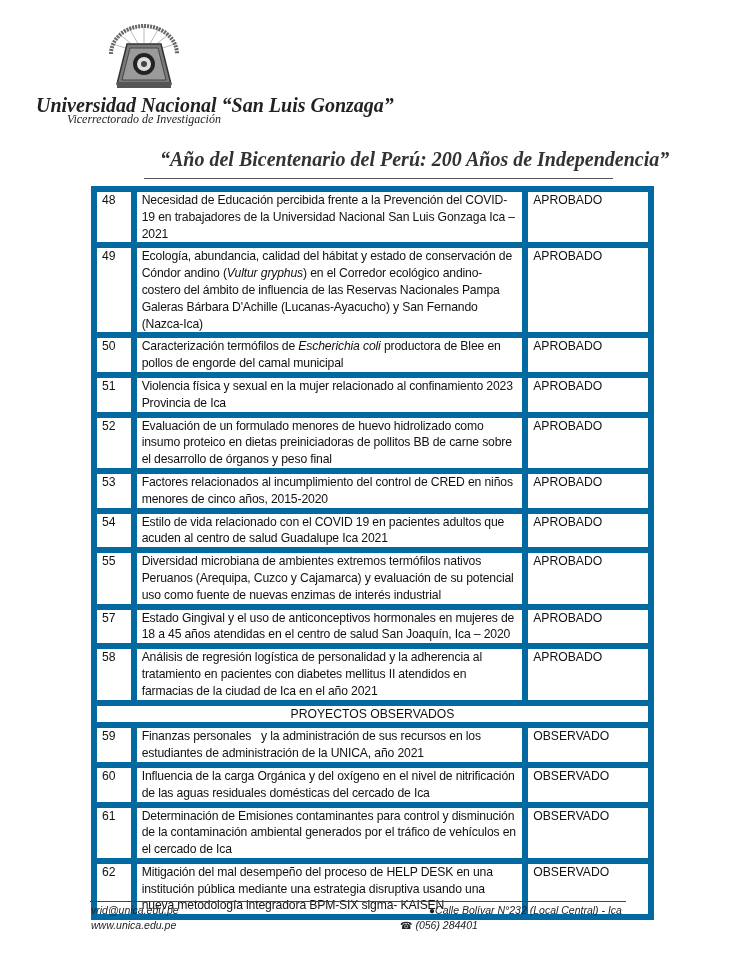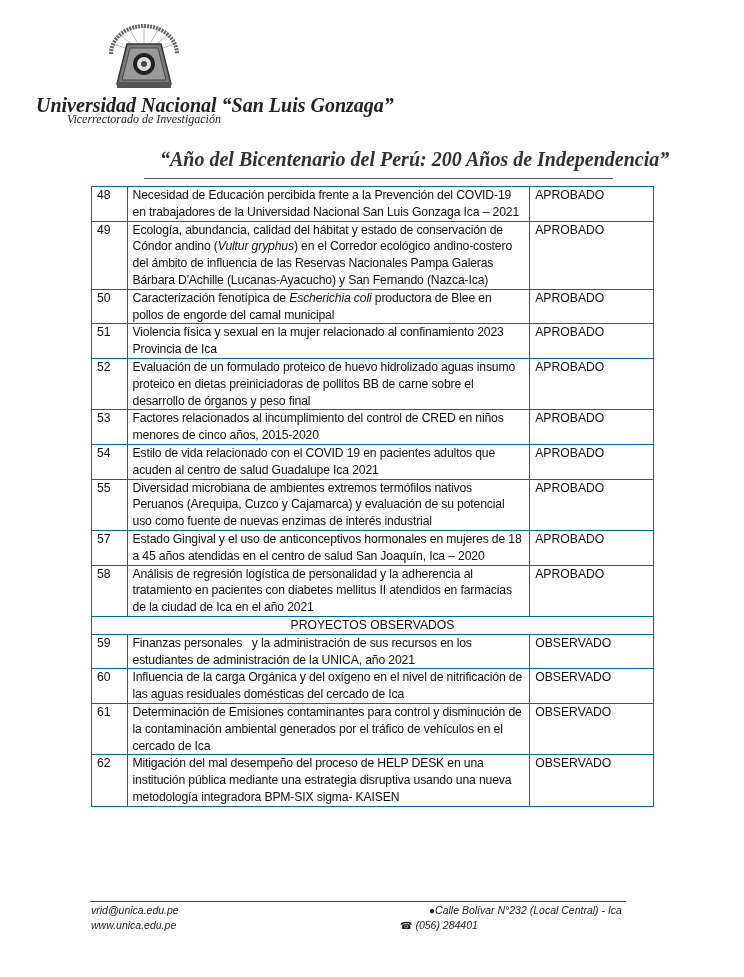--- a/index.html
+++ b/index.html
@@ -3,21 +3,21 @@
 <meta charset="utf-8">
 <style>
   html, body { margin:0; padding:0; background:#ffffff; }
   body { width:744px; height:977px; position:relative; overflow:hidden; color:#111; }
   .logo { position:absolute; left:103px; top:24px; width:82px; height:66px; }
   .uni-name { position:absolute; left:36px; top:94px; font-family:Liberation Serif, serif; font-style:italic; font-weight:bold; font-size:20px; color:#222; white-space:nowrap; }
   .vice { position:absolute; left:67px; top:112px; font-family:"Liberation Serif", serif; font-style:italic; font-size:12px; color:#222; white-space:nowrap; }
   .motto { position:absolute; left:160px; top:148px; font-family:"Liberation Serif", serif; font-style:italic; font-weight:bold; font-size:20px; color:#333; white-space:nowrap; }
   .motto-rule { position:absolute; left:144px; top:178px; width:469px; height:0; border-top:1px solid #555; }
   table.grid { position:absolute; left:91px; top:186px; width:563px; border-collapse:collapse; font-family:"Liberation Sans", sans-serif; font-size:12.2px; line-height:16.8px; color:#111; }
-  table.grid td { border:1px solid #0369a1; vertical-align:top; padding:0 5px 0 5px; }
+  table.grid td { border:6px solid #0369a1; vertical-align:top; padding:0 5px 0 5px; }
   td.num { width:24px; text-align:left; padding-left:9px; }
   td.title { width:386px; letter-spacing:-0.15px; }
   td.status { width:111px; }
   tr.section td { text-align:center; font-weight:normal; }
   .footer-rule { position:absolute; left:90px; top:901px; width:536px; height:0; border-top:1px solid #444; }
   .f-text { position:absolute; font-family:"Liberation Sans", sans-serif; font-style:italic; font-size:10.5px; color:#222; white-space:nowrap; }
   .f-icon { font-style:normal; font-size:10px; }
 </style>
 </head>
 <body>
@@ -53,31 +53,31 @@
       <td class="title">Necesidad de Educación percibida frente a la Prevención del COVID-19 en trabajadores de la Universidad Nacional San Luis Gonzaga Ica – 2021</td>
       <td class="status">APROBADO</td>
     </tr>
     <tr>
       <td class="num">49</td>
       <td class="title"><span>Ecología, abundancia, calidad del hábitat y estado de conservación de Cóndor andino (</span><i>Vultur gryphus</i><span>) en el Corredor ecológico andino-costero del ámbito de influencia de las Reservas Nacionales Pampa Galeras Bárbara D'Achille (Lucanas-Ayacucho) y San Fernando (Nazca-Ica)</span></td>
       <td class="status">APROBADO</td>
     </tr>
     <tr>
       <td class="num">50</td>
-      <td class="title"><span>Caracterización fenotípica de </span><i>Escherichia coli</i><span> productora de Blee en pollos de engorde del camal municipal</span></td>
+      <td class="title"><span>Caracterización termófilos de </span><i>Escherichia coli</i><span> productora de Blee en pollos de engorde del camal municipal</span></td>
       <td class="status">APROBADO</td>
     </tr>
     <tr>
       <td class="num">51</td>
       <td class="title">Violencia física y sexual en la mujer relacionado al confinamiento 2023 Provincia de Ica</td>
       <td class="status">APROBADO</td>
     </tr>
     <tr>
       <td class="num">52</td>
-      <td class="title">Evaluación de un formulado proteico de huevo hidrolizado aguas insumo proteico en dietas preiniciadoras de pollitos BB de carne sobre el desarrollo de órganos y peso final</td>
+      <td class="title">Evaluación de un formulado menores de huevo hidrolizado como insumo proteico en dietas preiniciadoras de pollitos BB de carne sobre el desarrollo de órganos y peso final</td>
       <td class="status">APROBADO</td>
     </tr>
     <tr>
       <td class="num">53</td>
       <td class="title">Factores relacionados al incumplimiento del control de CRED en niños menores de cinco años, 2015-2020</td>
       <td class="status">APROBADO</td>
     </tr>
     <tr>
       <td class="num">54</td>
       <td class="title">Estilo de vida relacionado con el COVID 19 en pacientes adultos que acuden al centro de salud Guadalupe Ica 2021</td>

